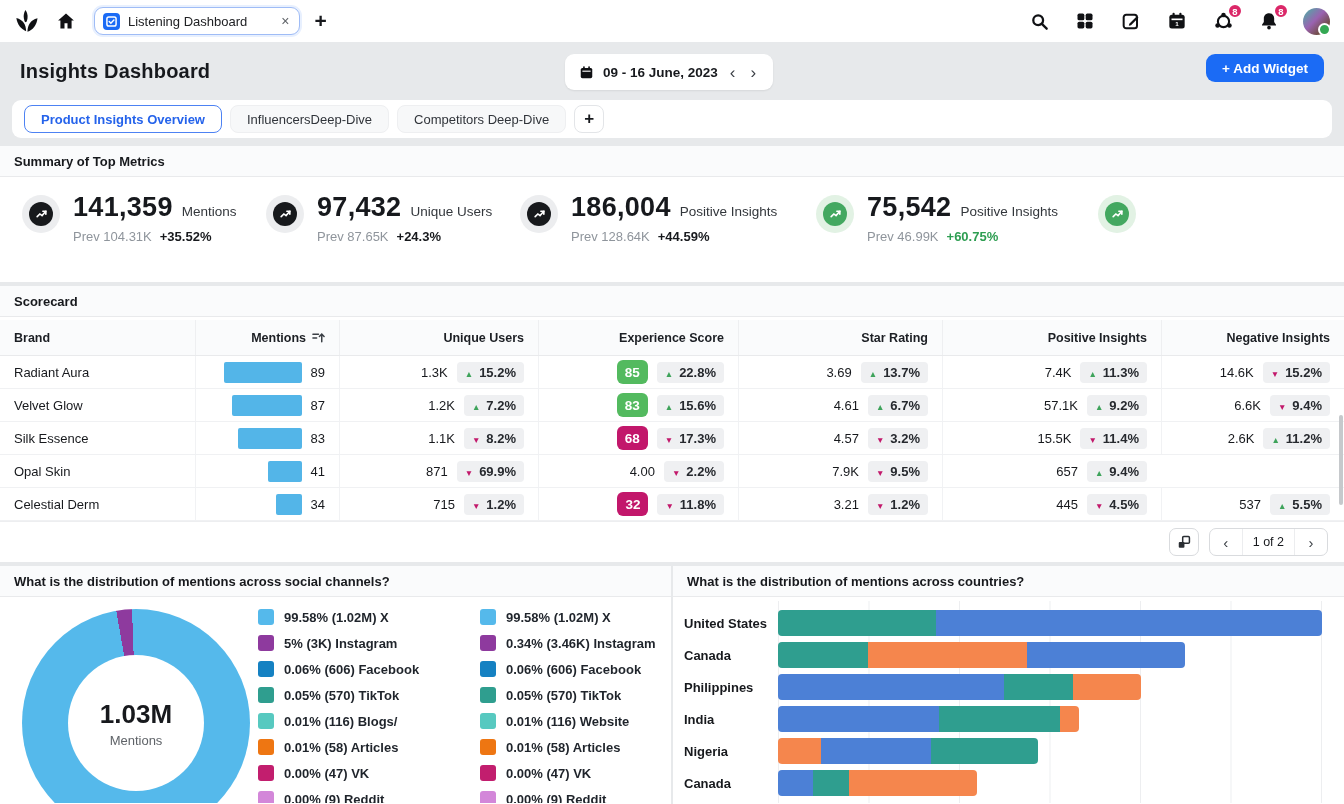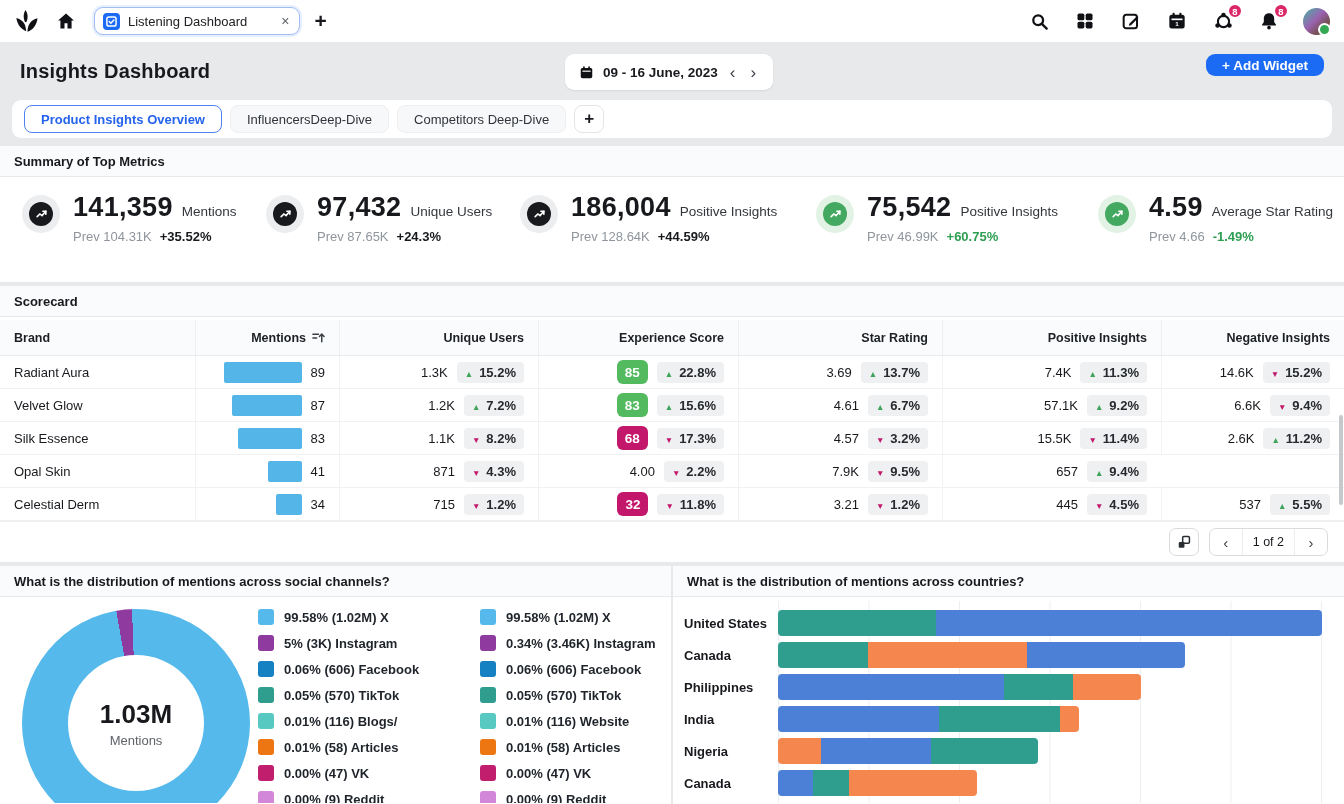--- a/index.html
+++ b/index.html
@@ -21,21 +21,21 @@
   .badge { position:absolute; top:-6px; right:-8px; min-width:16px; height:16px; border-radius:8px; background:#DB2768; border:2px solid #FFF; color:#FFF; font-size:9.5px; font-weight:bold; display:flex; align-items:center; justify-content:center; padding:0 3px; }
   .avatar { width:27px; height:27px; border-radius:50%; background:linear-gradient(135deg,#46B5A4 0%,#9A62B0 45%,#6B4A38 80%); position:relative; cursor:pointer; }
   .avatar::after { content:""; position:absolute; right:-1px; bottom:-1px; width:9px; height:9px; border-radius:50%; background:#34A853; border:2px solid #FFF; }
 
   
   .page-header { position:absolute; top:42px; left:0; width:1344px; height:58px; display:flex; align-items:center; padding:0 20px; }
   .page-title { font-size:20px; font-weight:bold; letter-spacing:.2px; }
   .date-pill { position:absolute; left:565px; top:12px; height:36px; background:#FFF; border-radius:9px; box-shadow:0 1px 2px rgba(0,0,0,.08); display:flex; align-items:center; gap:9px; padding:0 14px; cursor:pointer; }
   .date-pill .d-text { font-size:13.5px; font-weight:bold; }
   .chev { font-size:17px; color:#3A3F45; padding:0 3px; cursor:pointer; line-height:1; }
-  .add-widget { position:absolute; right:20px; top:12px; height:22px; background:#1B6BF5; border:none; border-radius:9px; color:#FFF; font-size:13.5px; font-weight:bold; padding:0 16px; cursor:pointer; font-family:inherit; }
+  .add-widget { position:absolute; right:20px; top:12px; height:28px; background:#1B6BF5; border:none; border-radius:9px; color:#FFF; font-size:13.5px; font-weight:bold; padding:0 16px; cursor:pointer; font-family:inherit; }
 
   
   .tabrow { position:absolute; top:100px; left:12px; width:1320px; height:38px; background:#FFF; border-radius:9px; display:flex; align-items:center; gap:8px; padding:0 12px; }
   .dtab { height:28px; display:flex; align-items:center; padding:0 16px; border-radius:8px; font-size:13px; background:#F7F8F9; border:1px solid #EEEFF1; color:#30343A; cursor:pointer; }
   .dtab.active { background:#FFF; border:1.5px solid #4D82F3; color:#2563EB; font-weight:bold; }
   .dtab-add { width:30px; height:28px; border-radius:8px; border:1px solid #E3E5E8; background:#FFF; display:flex; align-items:center; justify-content:center; font-size:17px; font-weight:bold; cursor:pointer; }
 
   
   .card { position:absolute; left:0; width:1344px; background:#FFF; }
   .strip { height:31px; background:#FAFBFC; border-bottom:1px solid #E9EAEC; display:flex; align-items:center; padding:0 14px; font-size:13px; font-weight:bold; color:#17191D; }
@@ -289,30 +289,20 @@
 
     <div class="metric" style="left:1098px">
       <div class="m-icon" data-tone="green">
           <span class="inner">
             <svg width="13" height="13" viewBox="0 0 24 24" fill="none" stroke="#FFF" stroke-width="3" stroke-linecap="round">
               <path d="M4 16l5-5 4 3 7-8"></path>
               <path d="M14.5 6H20v5.5"></path>
             </svg>
           </span>
         </div>
-      <div>
-        <div class="m-val-row">
-            <span class="m-value">4.59</span>
-            <span class="m-label">Average Star Rating</span>
-          </div>
-        <div class="m-prev-row">
-            <span>Prev 4.66</span>
-            <span class="m-change" data-tone="green">-1.49%</span>
-          </div>
-      </div>
     </div>
   </section>
 
   <section class="card scorecard">
     <div class="strip">Scorecard</div>
 
     <div class="tbl-head">
       <div class="th">Brand</div>
       <div class="th">
           <span>Mentions</span>
@@ -461,21 +451,21 @@
     <div class="tbl-row">
       <div class="td">Opal Skin</div>
       <div class="td">
           <span class="m-bar" style="width: 34px;"></span>
           <span>41</span>
         </div>
       <div class="td">
           <span>871</span>
           <span class="pill">
             <i class="tri" data-dir="down"></i>
-            <span>4.3%</span>
+            <span>69.9%</span>
           </span>
         </div>
       <div class="td">
           <span>4.00</span>
           <span class="pill">
             <i class="tri" data-dir="down"></i>
             <span>2.2%</span>
           </span>
         </div>
       <div class="td">

